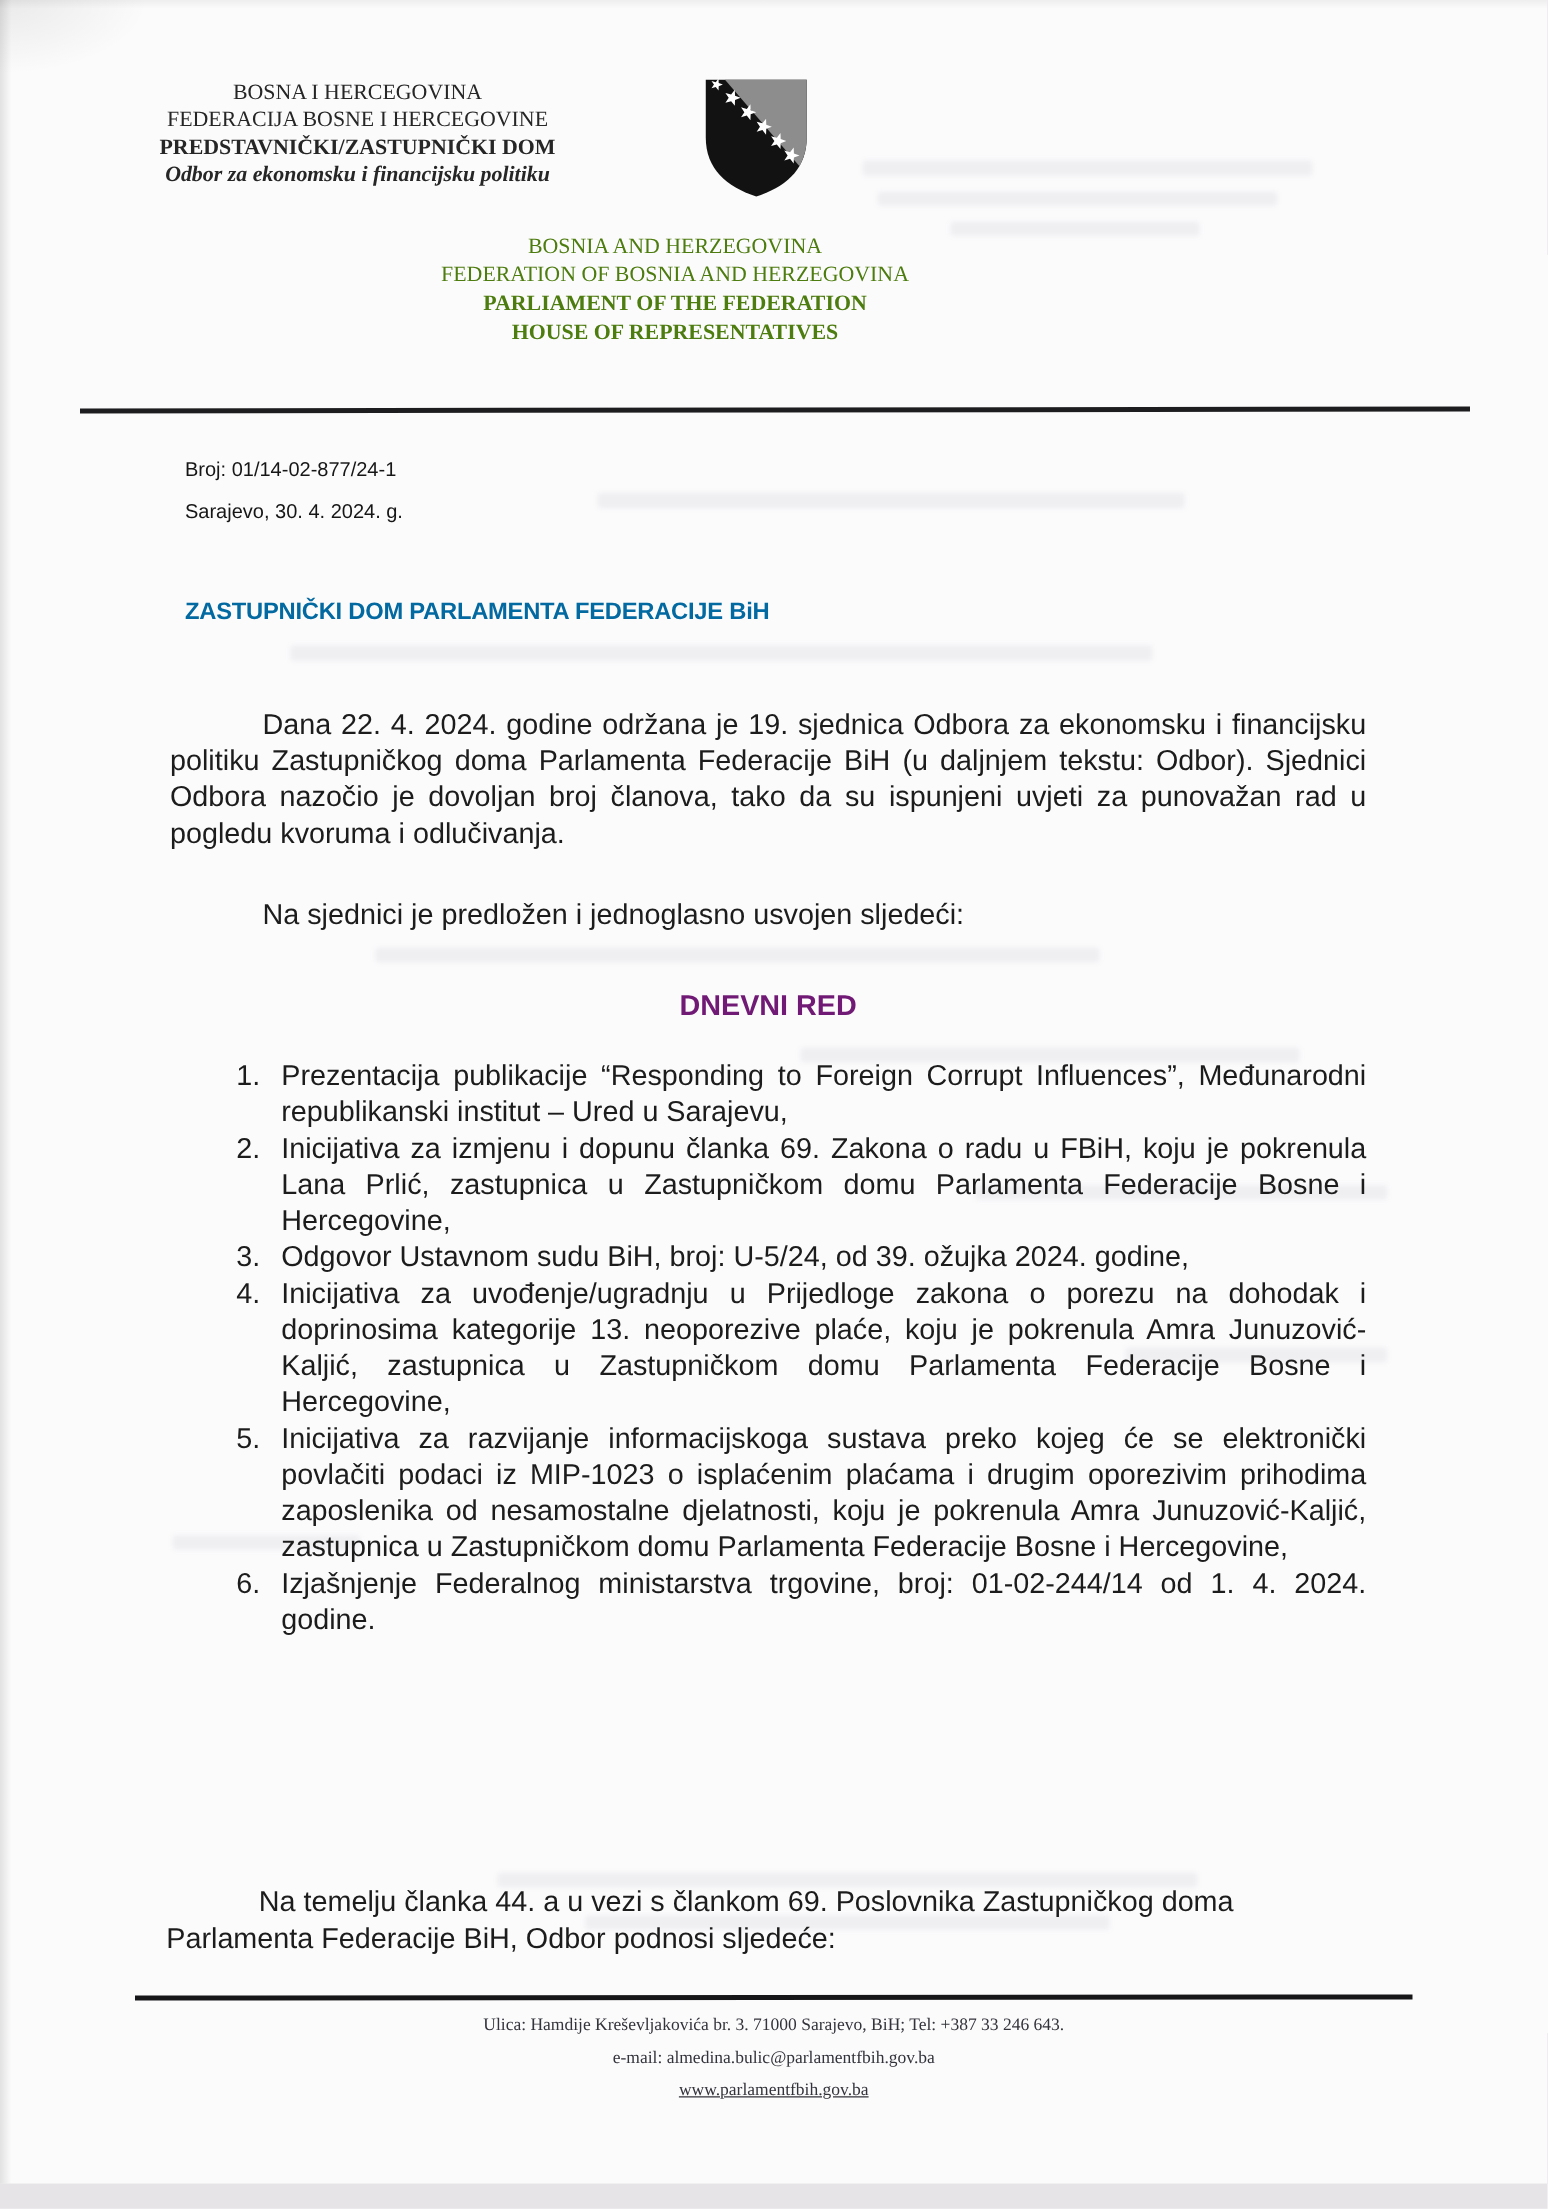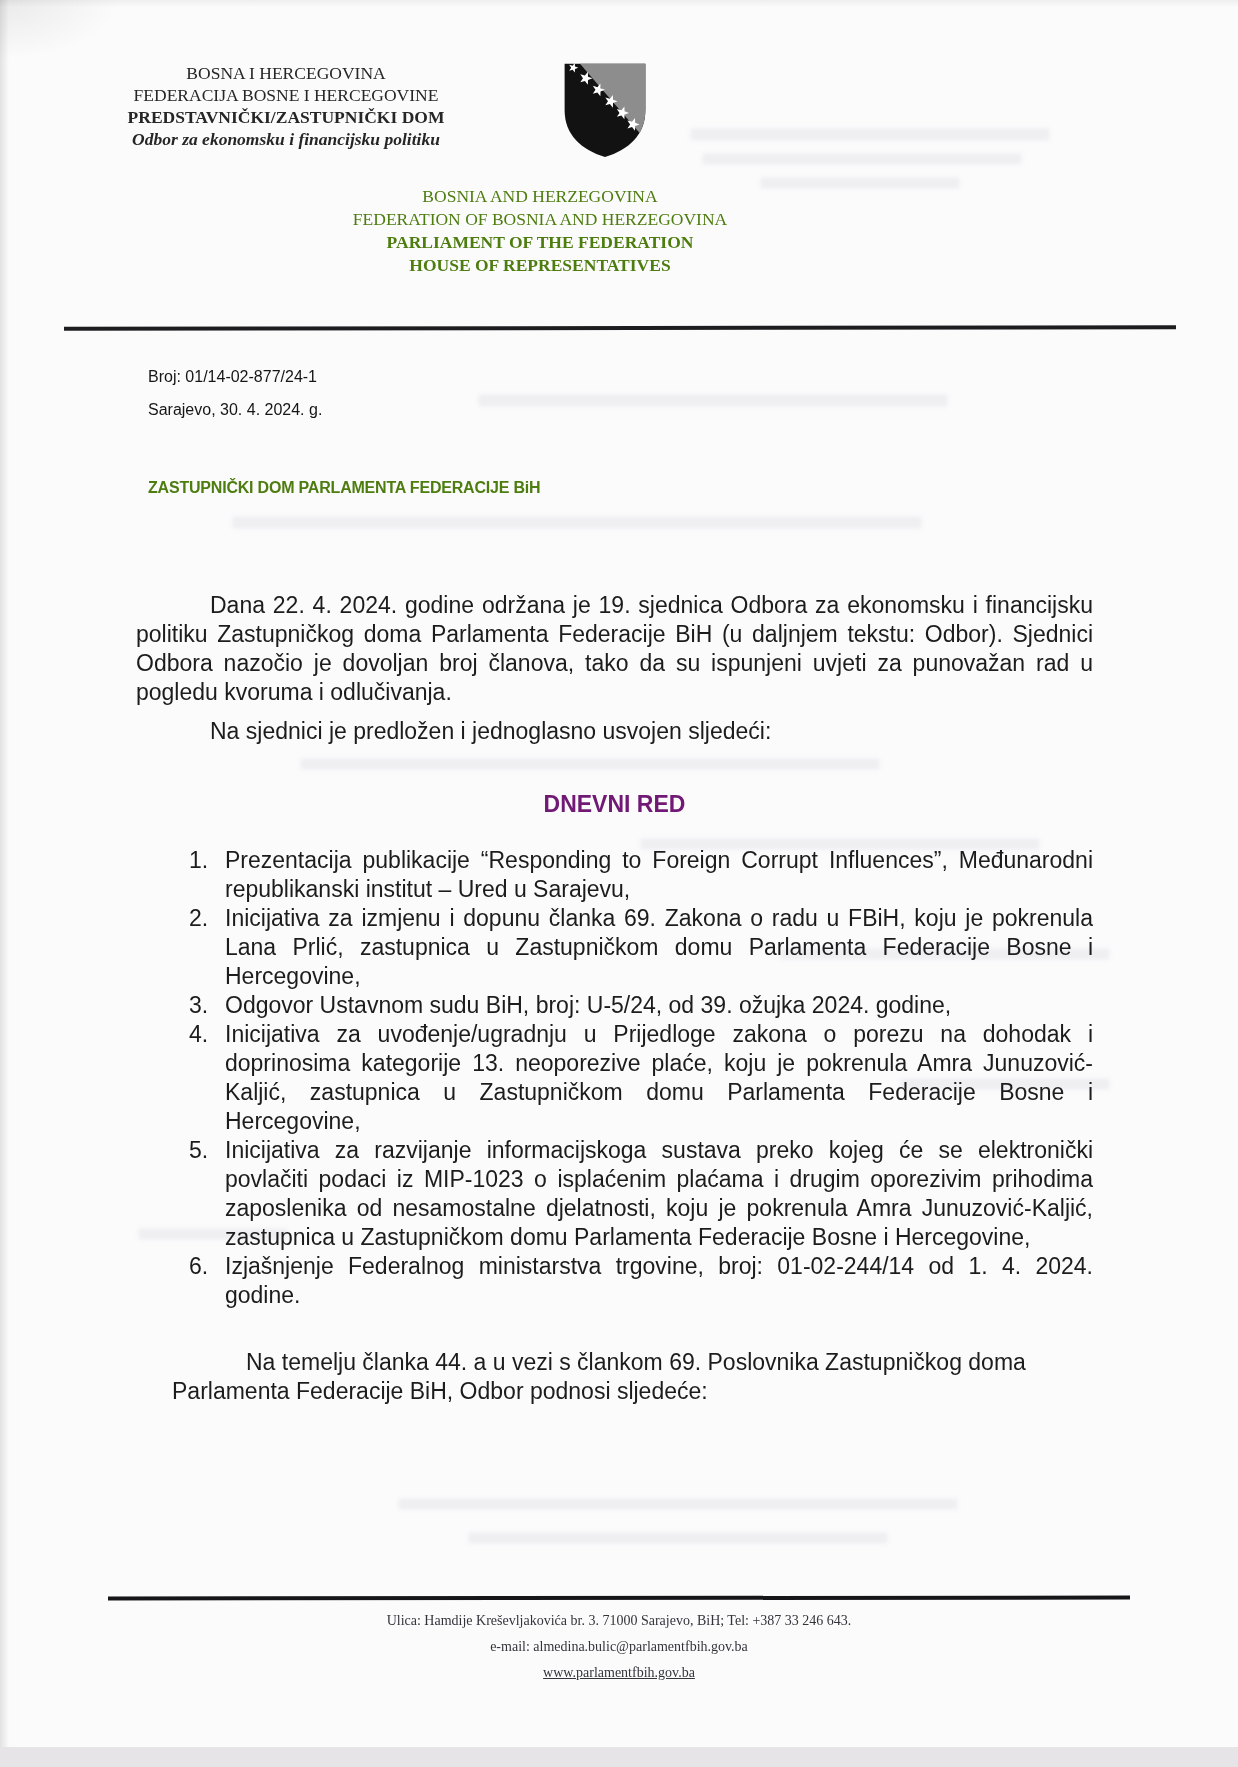--- a/index.html
+++ b/index.html
@@ -26,34 +26,34 @@
   .hdr-b     { font-weight:700; }
   .hdr-i     { font-weight:700; font-style:italic; }
 
   .coat { position:absolute; left:556px; top:60px; width:98px; height:100px; }
 
   .rule-top { position:absolute; left:64px; top:326px; width:1112px; height:4px;
               background:#1d1d1f; transform:rotate(-0.08deg); }
 
   
   .meta { position:absolute; left:148px; top:360px; font-size:16px; line-height:33px; color:#161616; }
-  .doc-title { position:absolute; left:148px; top:479px; font-size:16px; font-weight:700;
-               letter-spacing:-0.2px; color:#4d7c0f; }
+  .doc-title { position:absolute; left:148px; top:479px; font-size:19px; font-weight:700;
+               letter-spacing:-0.2px; color:#0369a1; }
   .para  { position:absolute; left:136px; width:957px; font-size:23px; line-height:29px; color:#1c1c1c; }
   .para.justify { text-align:justify; }
   .indent { text-indent:74px; }
-  .p-intro   { top:591px; }
+  .p-intro   { top:565px; }
   .p-propose { top:717px; }
   .agenda-heading { position:absolute; left:136px; top:791px; width:957px; text-align:center;
                     font-size:23px; font-weight:700; color:#701a75; }
   .agenda { position:absolute; left:136px; top:846px; width:957px; margin:0; padding:0; list-style:none; }
   .agenda li { position:relative; padding-left:89px; text-align:justify;
                font-size:23px; line-height:29px; color:#1c1c1c; }
   .agenda li .num { position:absolute; left:53px; top:0; }
-  .p-closing { top:1348px; width:930px;margin-left:39px; }
+  .p-closing { top:1507px; width:930px; }
   .p-closing { left:133px; }
 
   
   .rule-bottom { position:absolute; left:108px; top:1596px; width:1022px; height:3.5px;
                  background:#161618; transform:rotate(-0.05deg); }
   .footer { position:absolute; left:119px; top:1608px; width:1000px; text-align:center;
             font-family:"Liberation Serif", serif; font-size:14px; line-height:26px; color:#33333b; }
   .footer .site { text-decoration:underline; }
 
   

